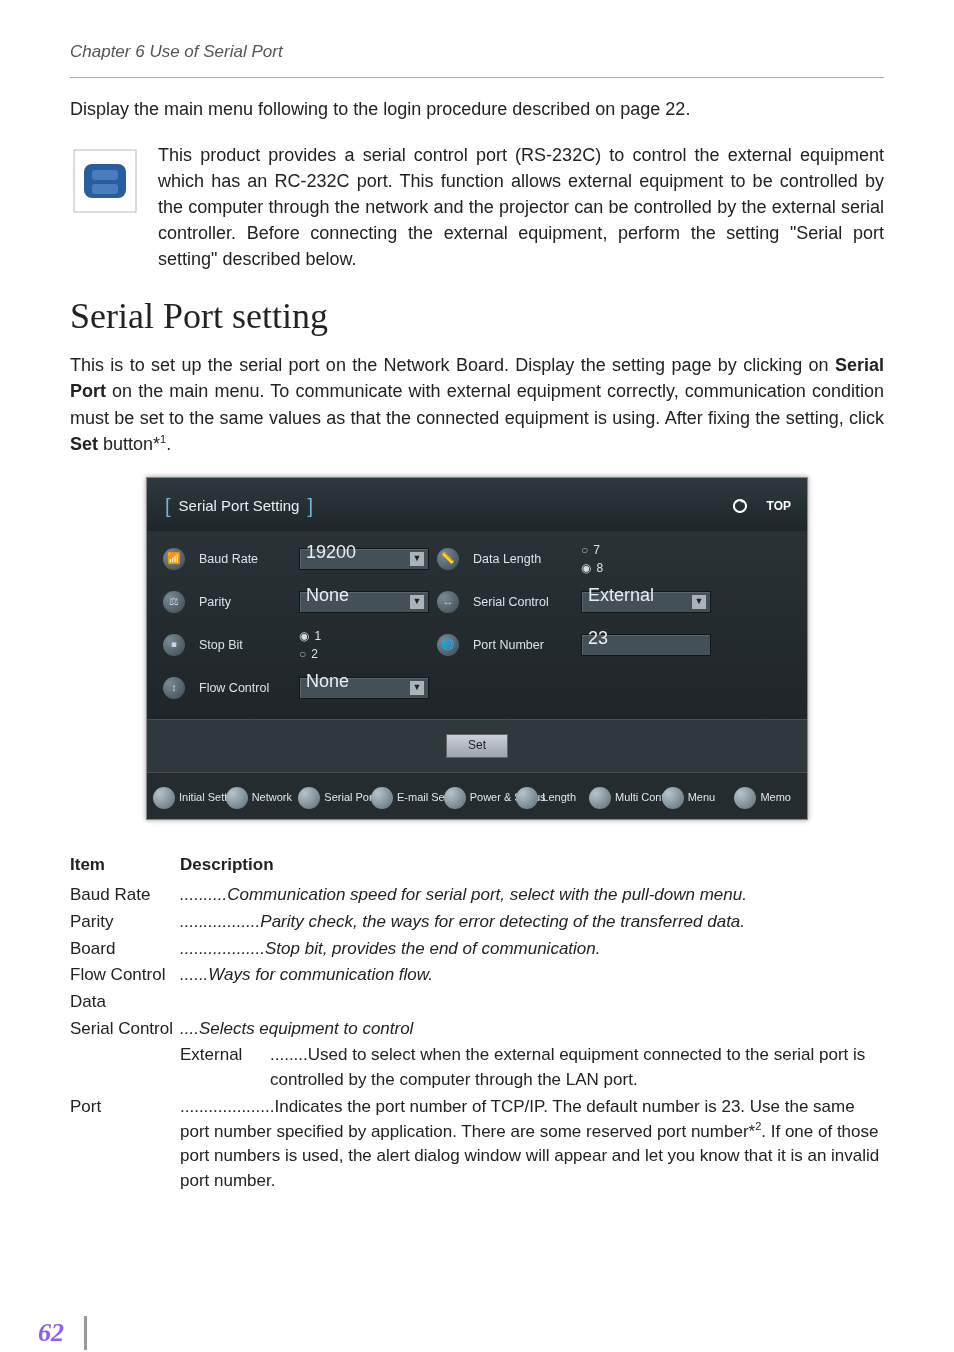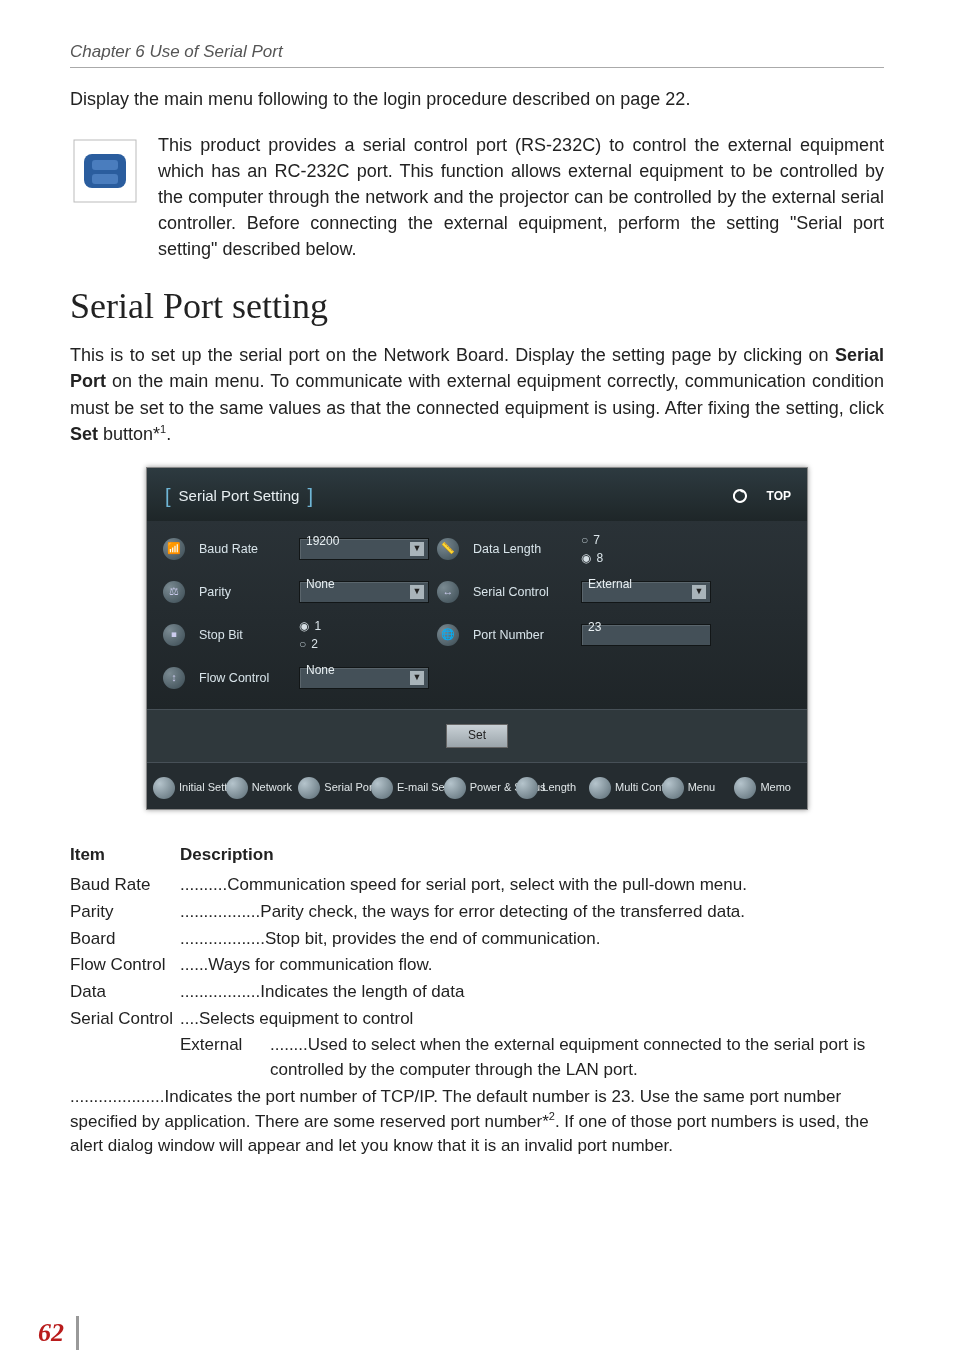--- a/index.html
+++ b/index.html
@@ -14,21 +14,21 @@
   }
   .page {
     padding: 40px 70px 40px 70px;
     position: relative;
     min-height: 1300px;
   }
   .chapter-header {
     font-style: italic;
     font-size: 17px;
     color: #555;
-    padding-bottom: 2px;
+    padding-bottom: 12px;
     border-bottom: 1px solid #aaa;
     margin-bottom: 18px;
   }
   .intro-text {
     margin-bottom: 20px;
     text-align: justify;
   }
   .icon-row {
     display: flex;
     gap: 18px;
@@ -95,21 +95,21 @@
     display:flex; align-items:center; justify-content:center;
     font-size:11px; color:#cce;
   }
   .scr-label { color:#d8e4ea; font-size:12.5px; }
   .scr-select, .scr-input {
     height: 22px;
     background: #445058;
     border: 1px solid #121617;
     box-shadow: inset 1px 1px 0 rgba(255,255,255,0.12);
     color: #e8eff2;
-    font-size: 12px;
+    font-size: 18px;
     padding: 2px 20px 16px 6px;
     position: relative;
     box-sizing: border-box;
     display: flex;
     align-items: center;
   }
   .scr-select::after {
     content: "▼";
     position: absolute;
     right: 4px;
@@ -170,35 +170,35 @@
     font-weight: bold;
     display:flex;
     font-size:17px;
     margin-bottom:6px;
     margin-top:33px;
   }
   .def-header .c1 { width: 110px; }
   .def-row { display:flex; margin-bottom:2px;}
   .def-row .c1 { width: 110px; flex: 0 0 auto;}
   .def-row .c2 { flex:1; }
-  .dots { letter-spacing: 0; }
+  .dots { letter-spacing: 0; font-style: italic; }
   .sub-row { display:flex; margin-left:110px; margin-bottom:2px;}
   .sub-row .s1 { width: 90px; flex:0 0 auto;}
   .sub-row .s2 { flex:1; padding-left:0;}
   .pagenum {
     position: absolute;
     left: 38px;
     bottom: 30px;
     font-family: Georgia, 'Times New Roman', serif;
     font-style: italic;
     font-weight: bold;
     font-size: 26px;
-    color: #b91c1c;
+    color: #8b5cf6;
     border-right: 3px solid #999;
-    padding-right: 12px;
+    padding-right: 20px;
     height: 34px;
     display:flex; align-items:center;
   }
 </style>
 </head>
 <body>
 
 <div class="page">
 
   <div class="chapter-header">Chapter 6 Use of Serial Port</div>
@@ -337,33 +337,33 @@
     <div class="def-row">
         <div class="c1"><span>Board </span></div>
         <div class="c2"><span class="dots">..................Stop bit, provides the end of communication.</span></div>
       </div>
     <div class="def-row">
         <div class="c1"><span>Flow Control </span></div>
         <div class="c2"><span class="dots">......Ways for communication flow.</span></div>
       </div>
     <div class="def-row">
         <div class="c1"><span>Data </span></div>
-        <div class="c2"><span class="dots">.................Indicates the length of data</span></div>
       </div>
     <div class="def-row">
         <div class="c1"><span>Serial Control </span></div>
         <div class="c2"><span class="dots">....Selects equipment to control</span></div>
       </div>
 
     <div class="sub-row">
         <div class="s1"><span>External </span></div>
         <div class="s2"><span>........Used to select when the external equipment connected to the serial port is controlled by the computer through the LAN port.</span></div>
       </div>
 
     <div class="def-row">
+      <div class="c1"><span>Port</span></div>
       <div class="c2">
         <span>....................Indicates the port number of TCP/IP. The default number is 23. Use the same port number specified by application. There are some reserved port number*</span><span class="small-sup">2</span><span>. If one of those port numbers is used, the alert dialog window will appear and let you know that it is an invalid port number.</span>
       </div>
     </div>
   </div>
 
   <div class="pagenum">62</div>
 
 </div>
 

